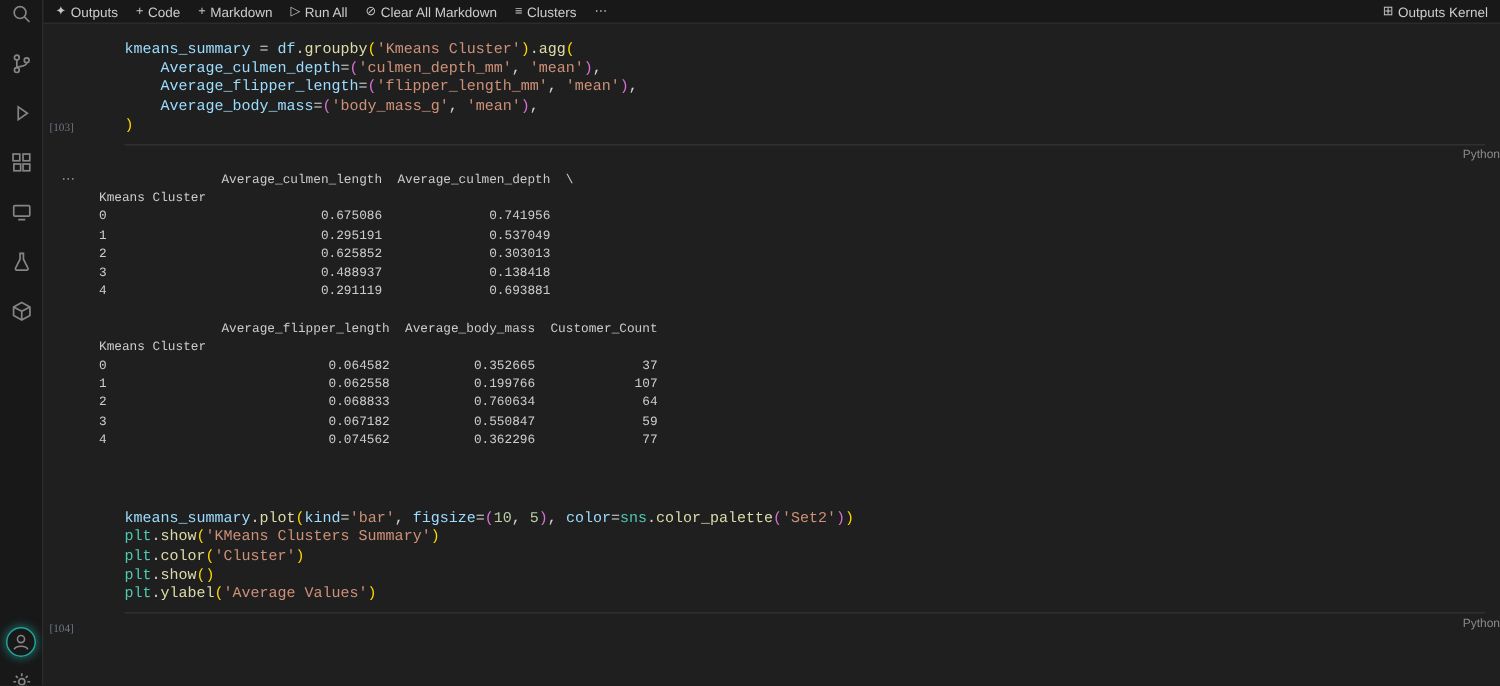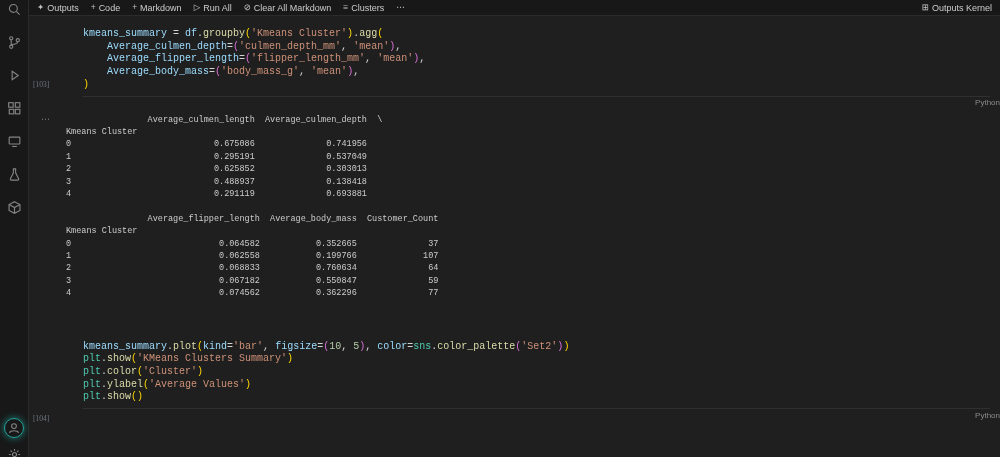--- a/index.html
+++ b/index.html
@@ -194,22 +194,22 @@
 
       <div class="cell cell2">
         <div class="cell-row">
           <div class="gutter">
             <span class="exec">[104]</span>
           </div>
           <div class="editor">
               <div class="code-line"><span class="tok-v">kmeans_summary</span><span class="tok-p">.</span><span class="tok-f">plot</span><span class="tok-b1">(</span><span class="tok-v">kind</span><span class="tok-p">=</span><span class="tok-s">'bar'</span><span class="tok-p">, </span><span class="tok-v">figsize</span><span class="tok-p">=</span><span class="tok-b2">(</span><span class="tok-n">10</span><span class="tok-p">, </span><span class="tok-n">5</span><span class="tok-b2">)</span><span class="tok-p">, </span><span class="tok-v">color</span><span class="tok-p">=</span><span class="tok-m">sns</span><span class="tok-p">.</span><span class="tok-f">color_palette</span><span class="tok-b2">(</span><span class="tok-s">'Set2'</span><span class="tok-b2">)</span><span class="tok-b1">)</span></div>
               <div class="code-line"><span class="tok-m">plt</span><span class="tok-p">.</span><span class="tok-f">show</span><span class="tok-b1">(</span><span class="tok-s">'KMeans Clusters Summary'</span><span class="tok-b1">)</span></div>
               <div class="code-line"><span class="tok-m">plt</span><span class="tok-p">.</span><span class="tok-f">color</span><span class="tok-b1">(</span><span class="tok-s">'Cluster'</span><span class="tok-b1">)</span></div>
+              <div class="code-line"><span class="tok-m">plt</span><span class="tok-p">.</span><span class="tok-f">show</span><span class="tok-b1">(</span><span class="tok-b1">)</span></div>
               <div class="code-line"><span class="tok-m">plt</span><span class="tok-p">.</span><span class="tok-f">ylabel</span><span class="tok-b1">(</span><span class="tok-s">'Average Values'</span><span class="tok-b1">)</span></div>
-              <div class="code-line"><span class="tok-m">plt</span><span class="tok-p">.</span><span class="tok-f">show</span><span class="tok-b1">(</span><span class="tok-b1">)</span></div>
             </div>
         </div>
         <div class="cell-status">
           <span class="lang">Python</span>
         </div>
       </div>
 
     </div>
   </div>
 </div>

